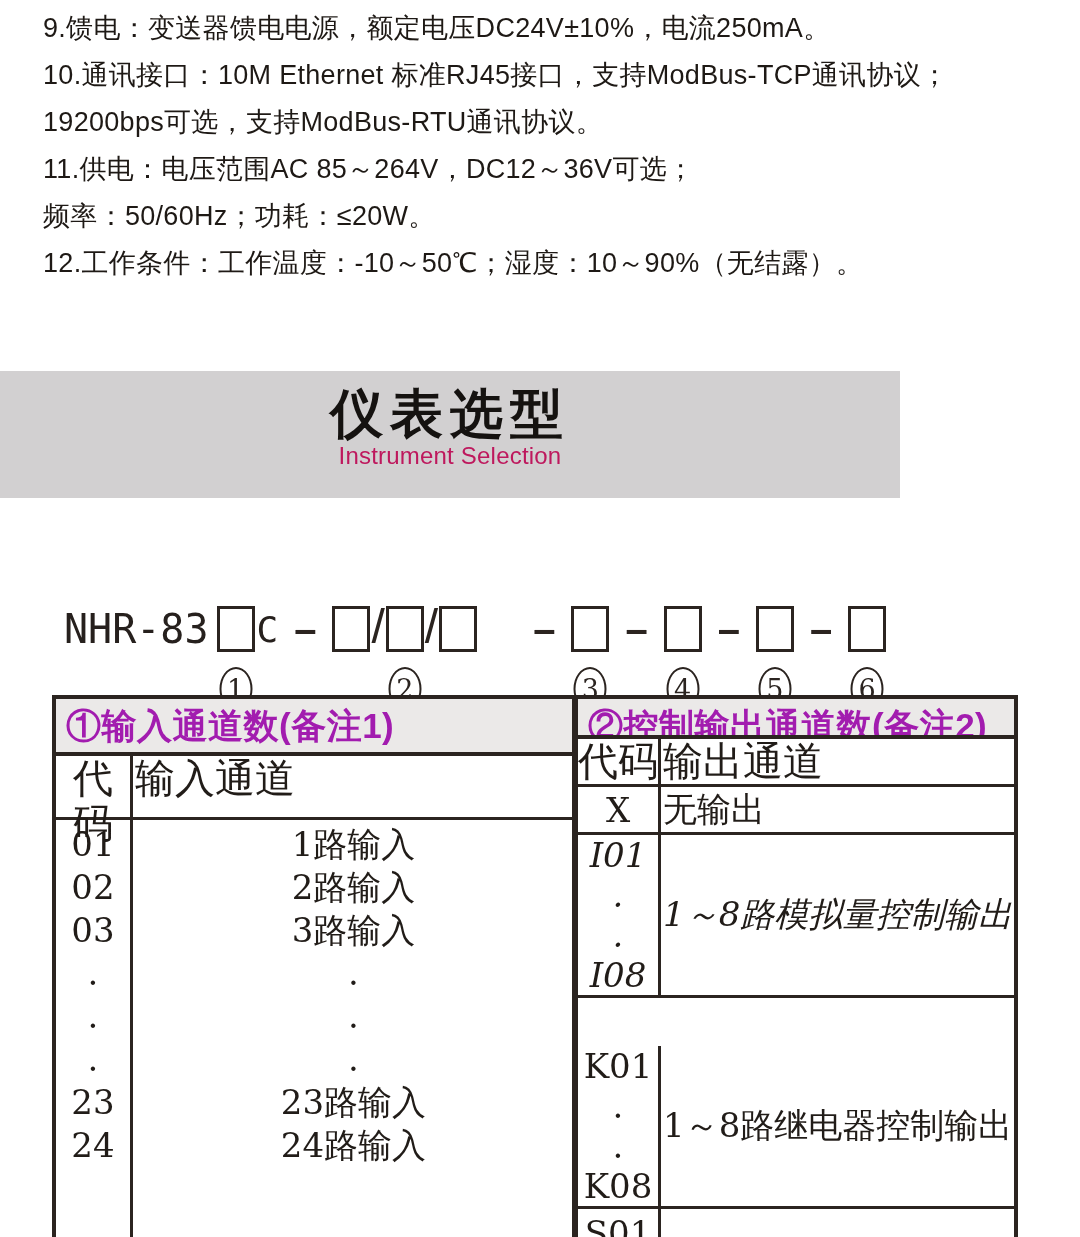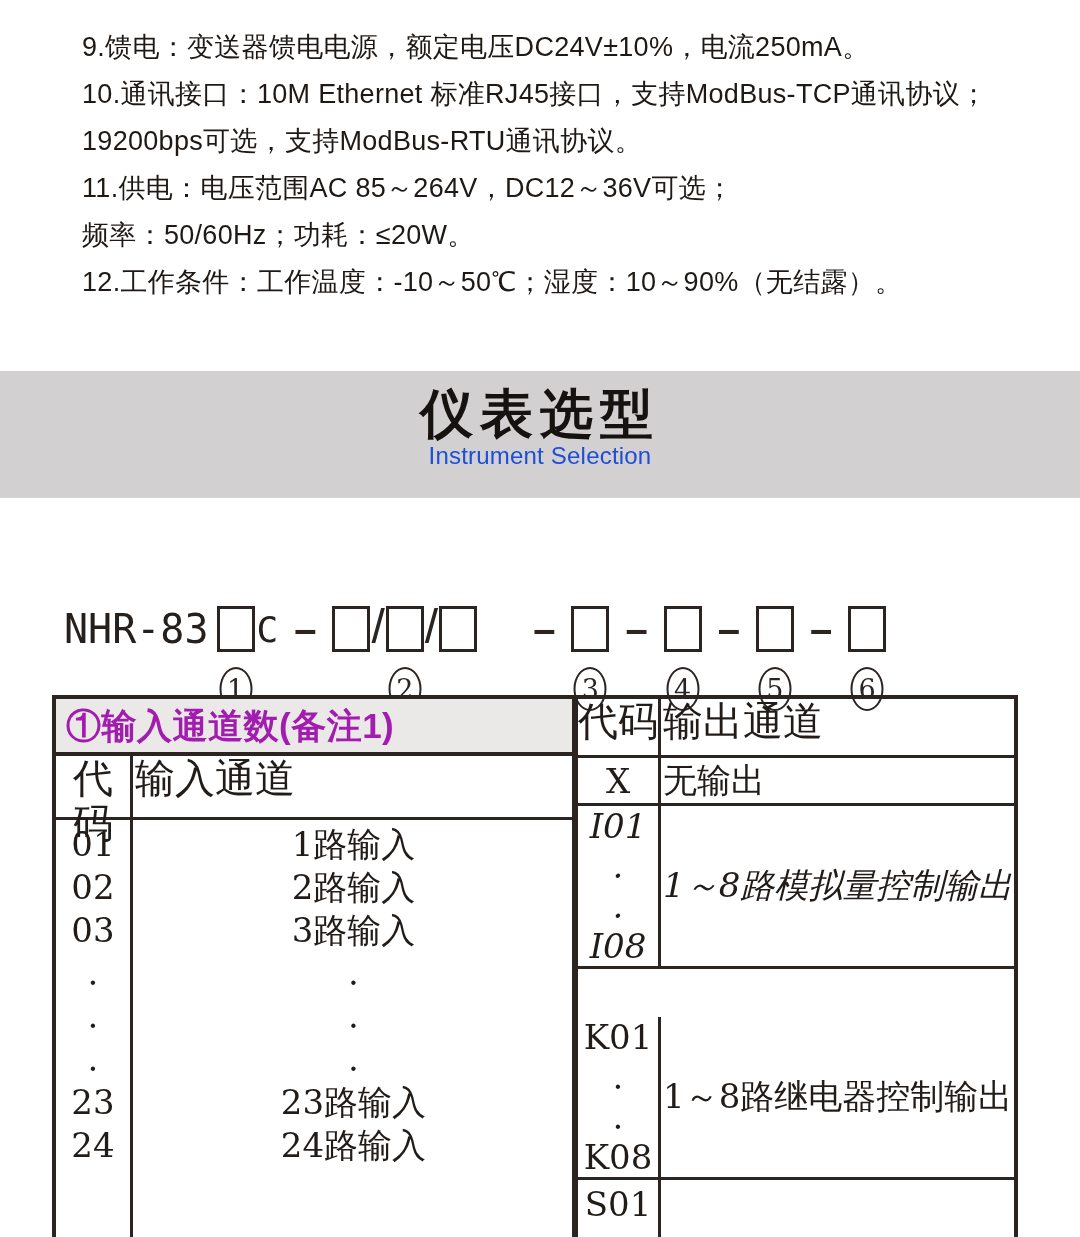--- a/index.html
+++ b/index.html
@@ -6,36 +6,35 @@
   body{
     width:1080px;height:1237px;
     background:#ffffff;
     overflow:hidden;
     position:relative;
     font-family:"Liberation Sans",sans-serif;
     color:#1e1915;
   }
   
   .specs{
-    position:absolute;top:24px;left:43px;right:30px;
+    position:absolute;top:5px;left:43px;right:30px;
     font-size:27px;line-height:47px;font-weight:500;
     letter-spacing:.3px;
-    margin-left:39px;
   }
   
   .banner{
-    position:absolute;top:371px;left:0;width:1080px;height:127px;
+    position:absolute;top:371px;left:0;width:900px;height:127px;
     background:#d2d0d1;text-align:center;
   }
   .banner-title{
     margin-top:14px;font-size:53px;font-weight:700;
     letter-spacing:7px;line-height:58px;color:#151210;
   }
   .banner-sub{
-    font-size:24px;font-weight:500;line-height:26px;color:#1d4ed8;
+    font-size:24px;font-weight:500;line-height:26px;color:#be185d;
     letter-spacing:.2px;
   }
   
   .code-row{
     position:absolute;top:598px;left:64px;height:62px;
     display:flex;align-items:center;white-space:nowrap;
   }
   .code-prefix{
     font-family:"DejaVu Sans Mono",monospace;
     font-size:40px;font-weight:500;letter-spacing:0px;color:#26201d;
@@ -197,20 +196,21 @@
         <div>.</div>
         <div>.</div>
         <div>.</div>
         <div>23路输入</div>
         <div>24路输入</div>
       </div>
     </div>
   </div>
 
   <div class="half-right">
+    <div class="tbl-hdr">②控制输出通道数(备注2)</div>
     <div class="subhdr">
       <div class="code-col">代码</div>
       <div class="desc-col">输出通道</div>
     </div>
 
     <div class="row row-x">
       <div class="code-col">
         <div>X</div>
       </div>
       <div class="desc-col">无输出</div>

